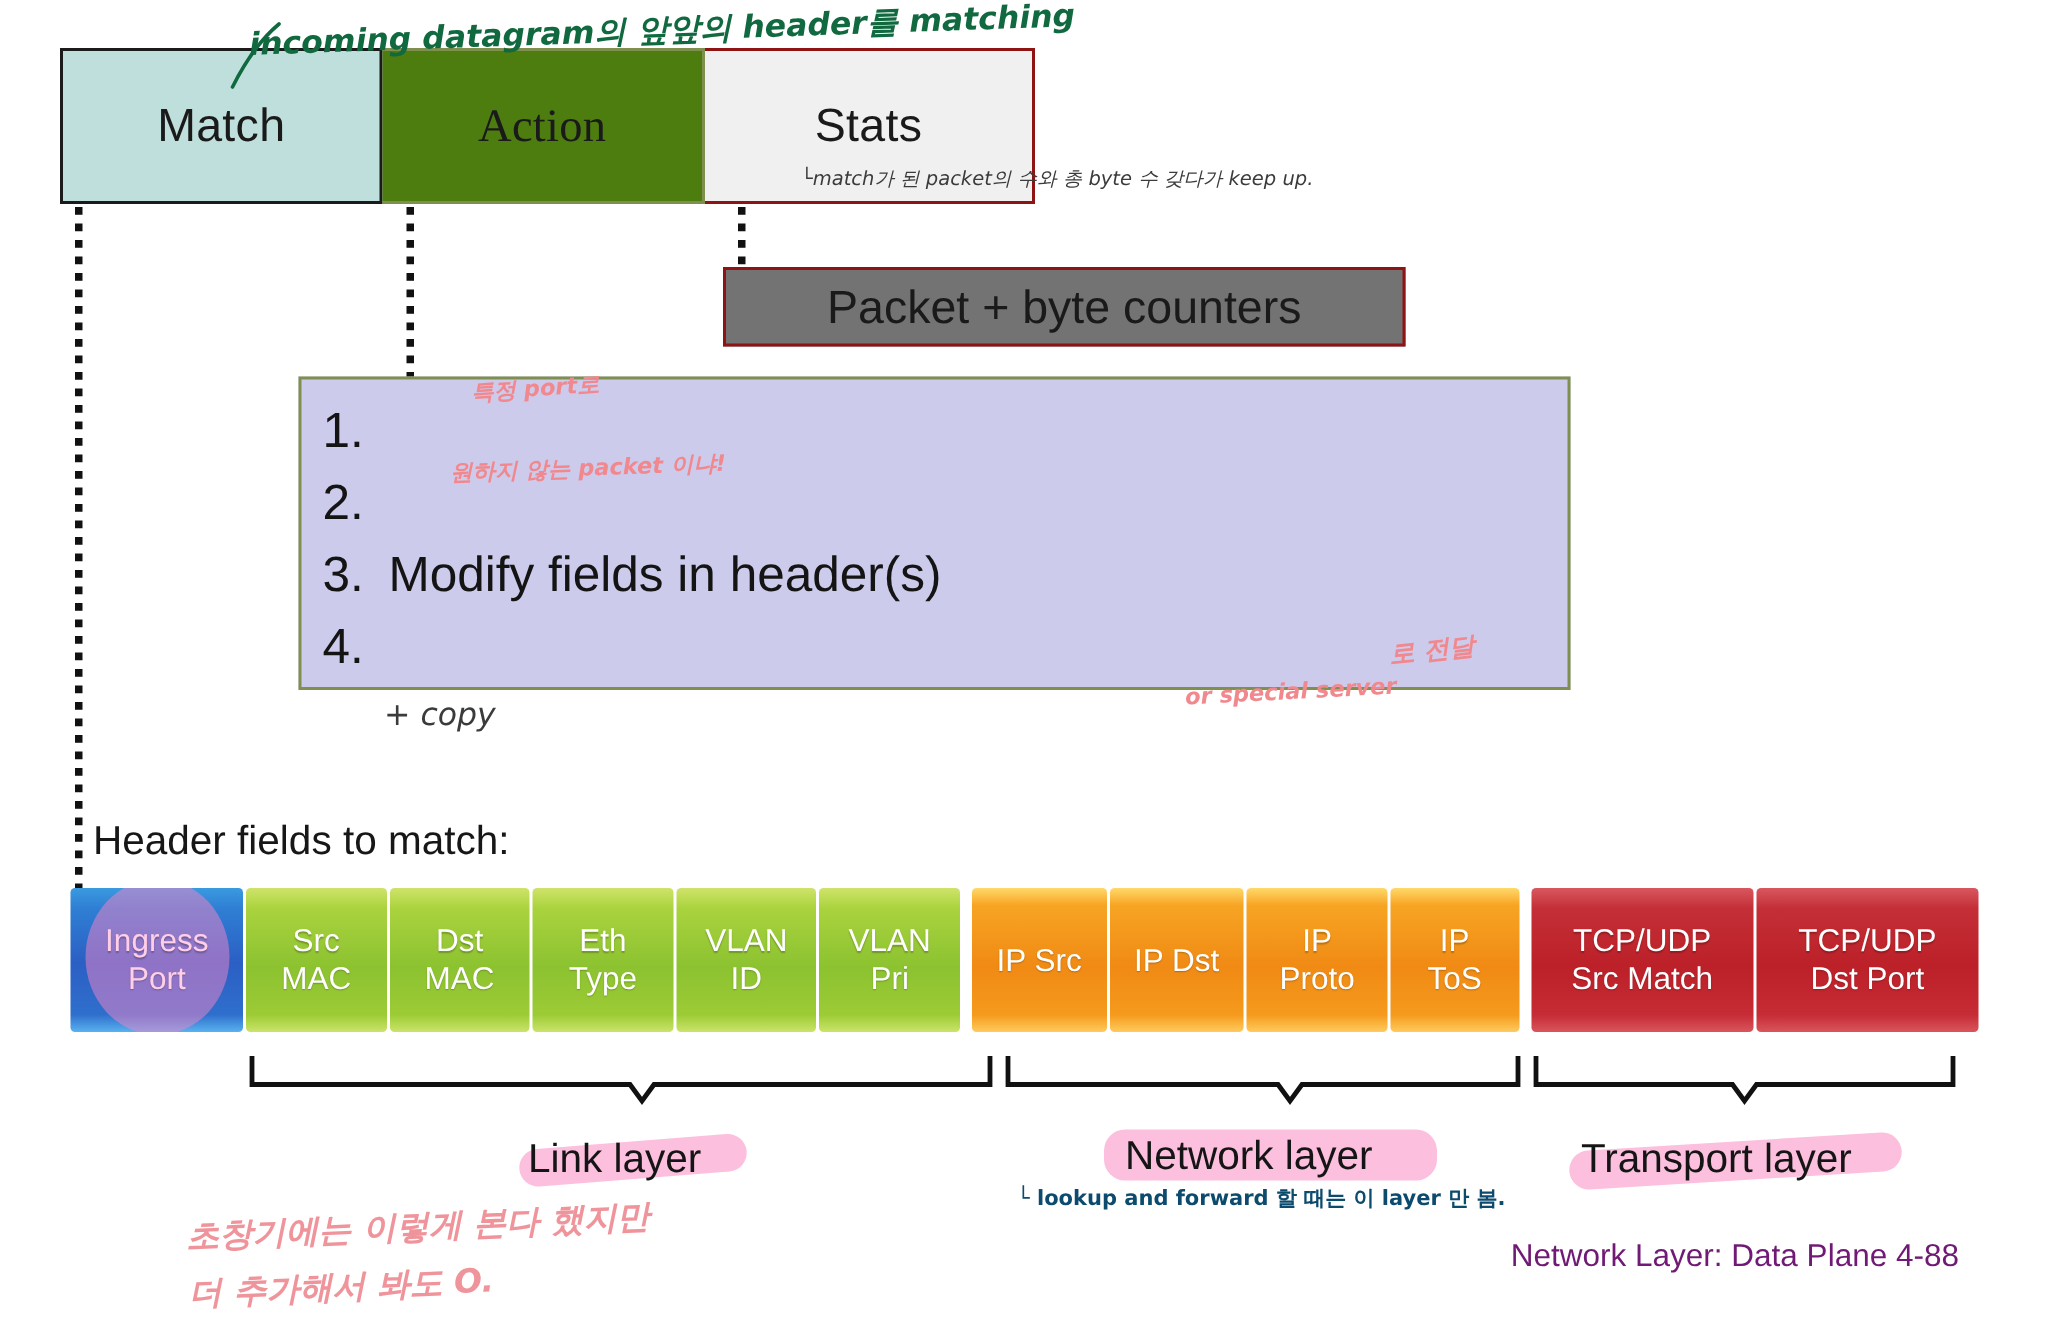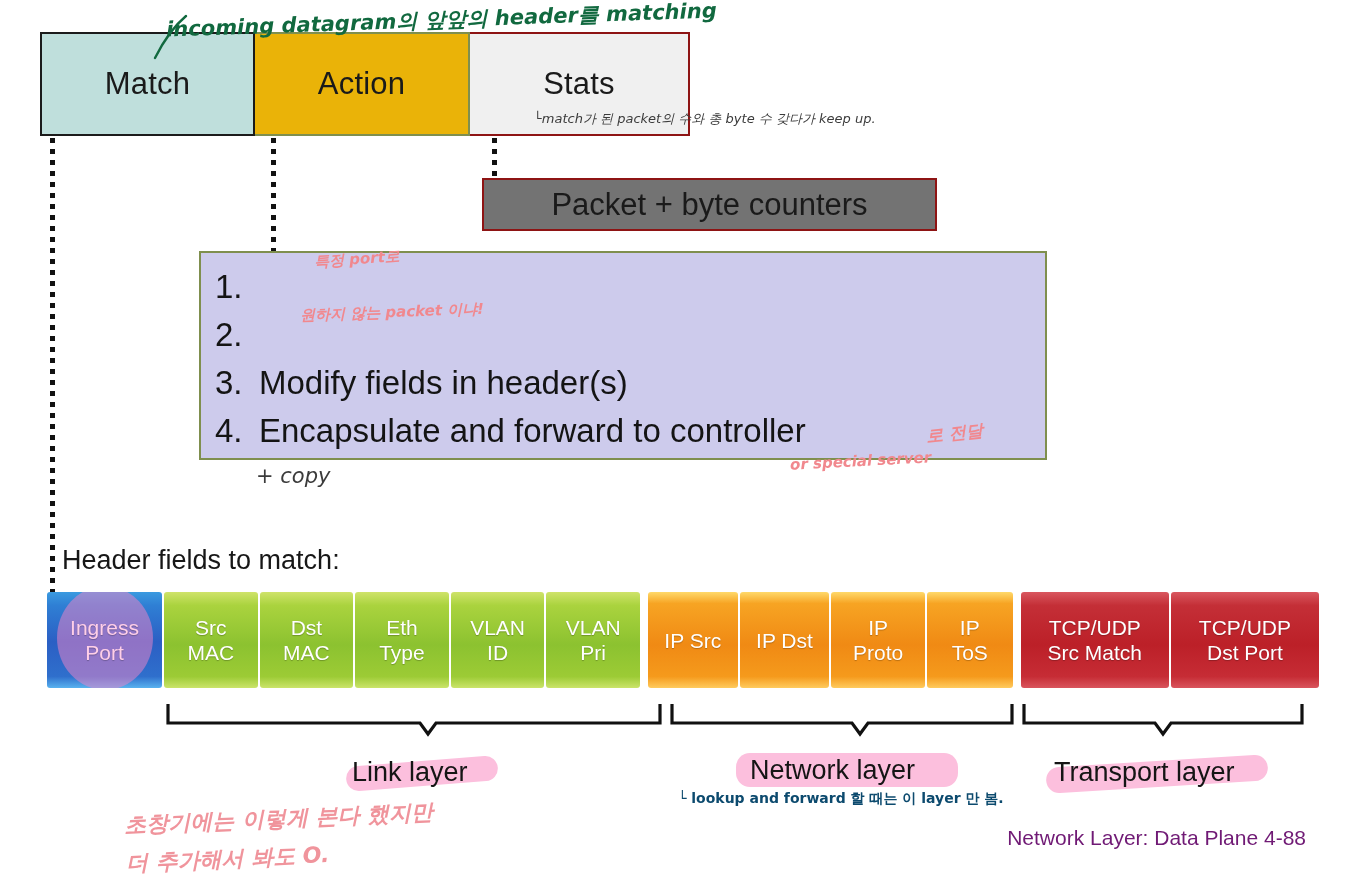--- a/index.html
+++ b/index.html
@@ -12,21 +12,21 @@
   .abs{position:absolute;}
 
   
   #match-action-stats{position:absolute;left:40px;top:32px;height:104px;display:flex;text-align:center;}
   .mas-cell{
     box-sizing:border-box;
     display:flex;align-items:center;justify-content:center;
     font-size:31px;color:#1a1a1a;letter-spacing:.2px;
   }
   #cell-match{width:215px;background:#bfdfdc;border:2px solid #1b1b1b;}
-  #cell-action{width:215px;background:#eab308;border:2px solid #7f8f4e;border-left:none;}
+  #cell-action{width:215px;background:#4d7c0f;border:2px solid #7f8f4e;border-left:none;font-family:Liberation Serif, serif;}
   #cell-stats{width:220px;background:#f0f0f0;border:2px solid #8e1414;border-left:none;}
 
   
   .dotted-v{
     position:absolute;width:5px;
     background-image:linear-gradient(to bottom,#111 0 5px,transparent 5px 11px);
     background-size:5px 11px;
   }
 
   
@@ -177,21 +177,20 @@
     </li>
     <li>
       <span class="act-num">2.</span>
     </li>
     <li>
       <span class="act-num">3.</span>
       <span>Modify fields in header(s)</span>
     </li>
     <li>
       <span class="act-num">4.</span>
-      <span>Encapsulate and forward to controller</span>
     </li>
   </ul>
 </div>
 
 <div id="header-fields-caption">Header fields to match:</div>
 
 <div id="header-bar">
   <div class="hf blue" id="ingress-port" style="width:118px;">
     <div id="ingress-ellipse"></div>
     <span class="hf-l">Ingress</span>

